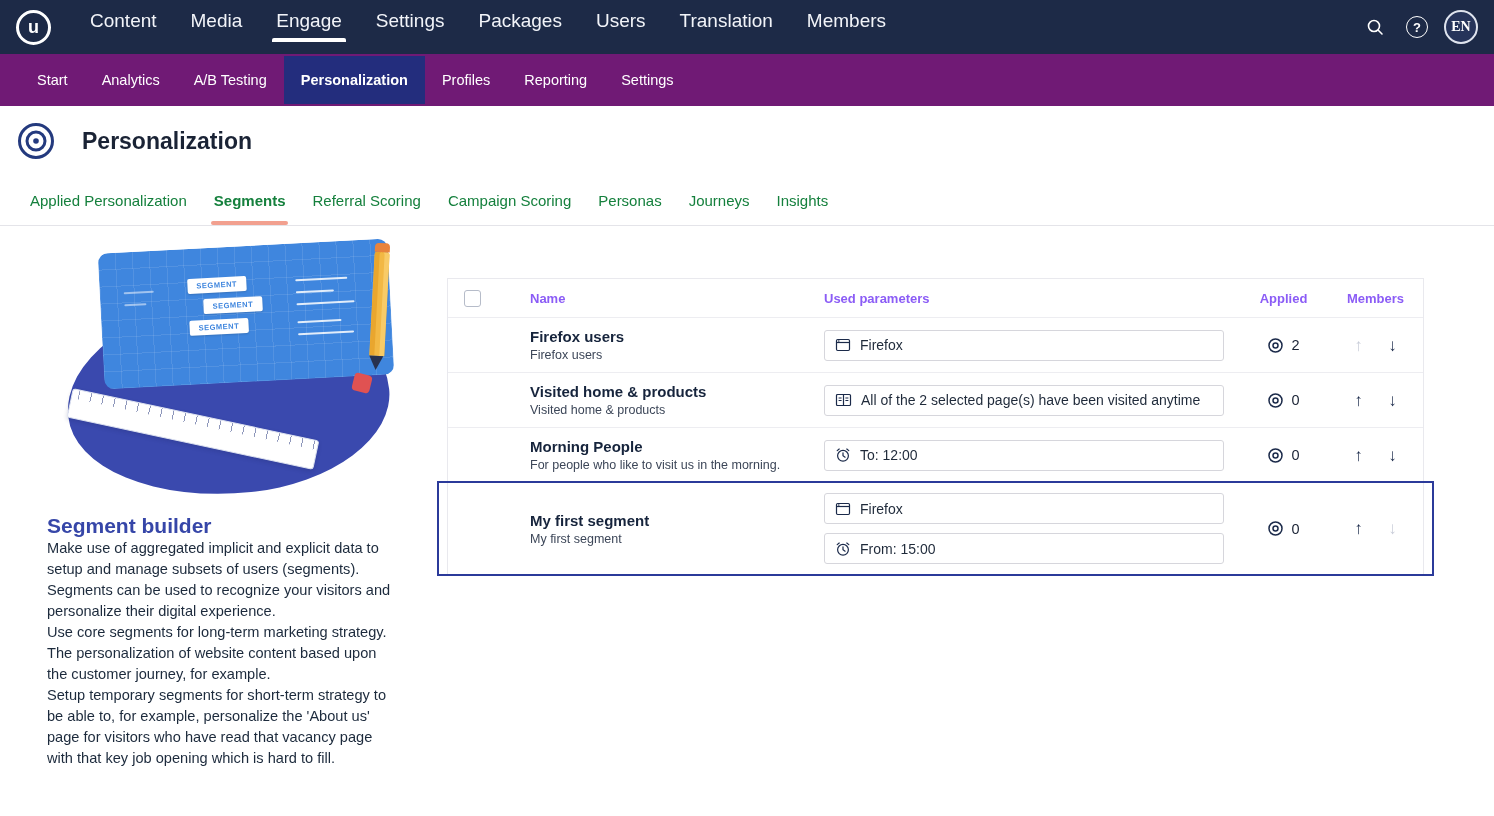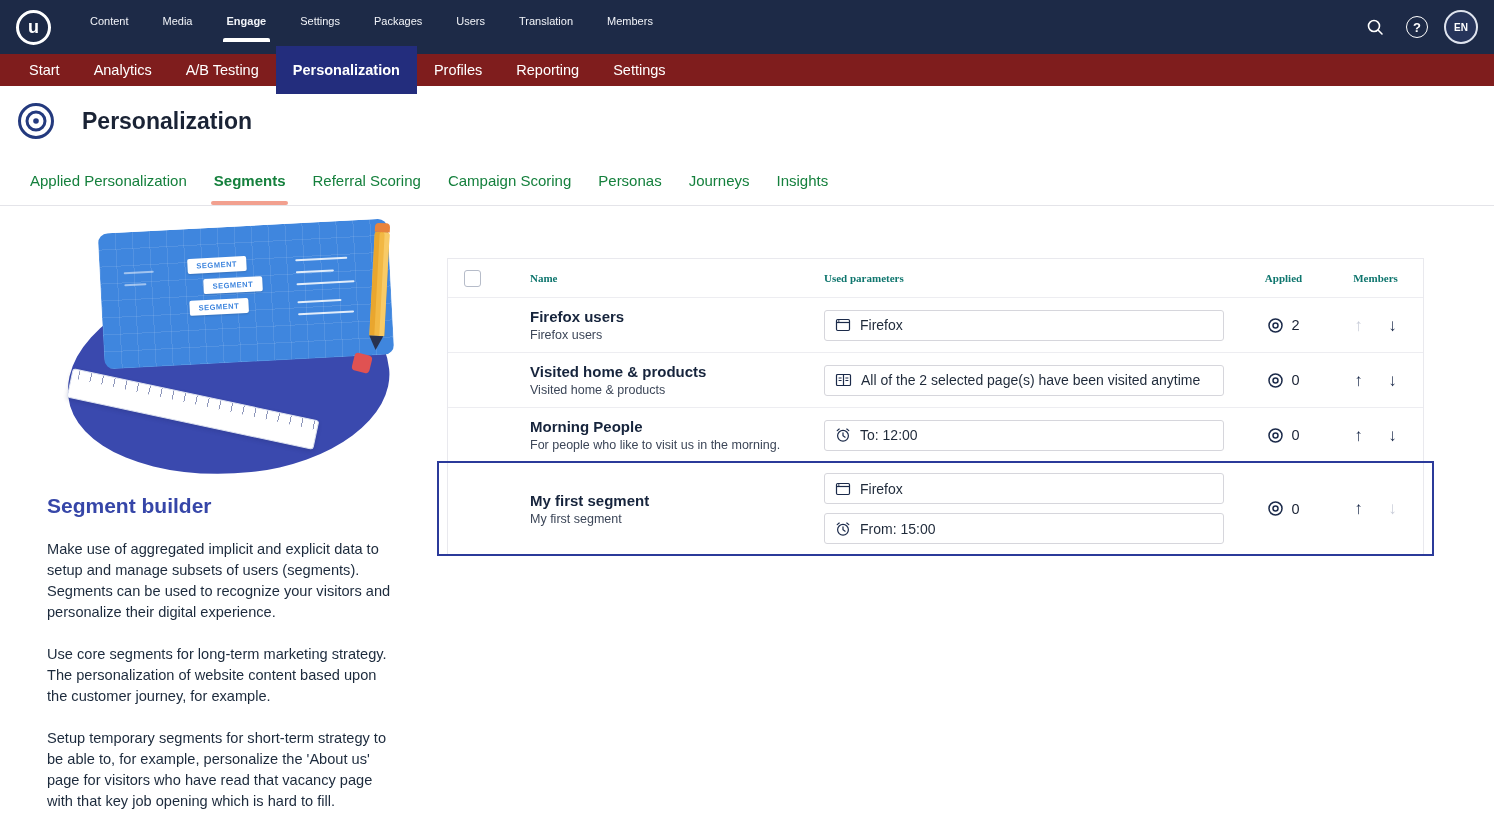--- a/index.html
+++ b/index.html
@@ -9,31 +9,31 @@
     background: #fff;
     color: #1b2740;
     overflow: hidden;
   }
 
   
   .topbar { height:54px; background:#1d2a47; display:flex; align-items:center; padding:0 16px; }
   .logo { width:35px; height:35px; border:3px solid #fff; border-radius:50%; display:flex; align-items:center; justify-content:center;
           color:#fff; font-weight:700; font-size:18px; margin-right:22px; flex:0 0 auto; cursor:pointer; }
   .topnav { display:flex; height:54px; }
-  .topnav-item { color:#f2f4f9; font-size:11px; padding:0 17px; height:42px; display:flex; align-items:center; position:relative; cursor:pointer; white-space:nowrap; }
-  .topnav-item.active { font-weight:700; }
+  .topnav-item { color:#f2f4f9; font-size:19px; padding:0 17px; height:42px; display:flex; align-items:center; position:relative; cursor:pointer; white-space:nowrap; }
+  .topnav-item.active { font-weight:400; }
   .topnav-item.active::after { content:""; position:absolute; left:13px; right:13px; bottom:0; height:4px; background:#fff; border-radius:2px 2px 0 0; }
   .top-icons { margin-left:auto; display:flex; align-items:center; gap:12px; }
   .icon-btn { width:30px; height:30px; display:flex; align-items:center; justify-content:center; cursor:pointer; }
   .help-circle { width:22px; height:22px; border:1.6px solid #fff; border-radius:50%; color:#fff; font-size:13px; font-weight:700; display:flex; align-items:center; justify-content:center; }
-  .avatar { width:34px; height:34px; border:2px solid #dfe4ee; border-radius:50%; background:#26345a; color:#fff; font-size:10px; font-weight:700;
-            display:flex; align-items:center; justify-content:center; cursor:pointer; }
-
-  
-  .subnav { height:32px; background:#7f1d1d; display:flex; align-items:center; padding:0 12px; }
+  .avatar { width:34px; height:34px; border:2px solid #dfe4ee; border-radius:50%; background:#26345a; color:#fff; font-size:14px; font-weight:700;
+            display:flex; align-items:center; justify-content:center; cursor:pointer;font-family:Liberation Serif, serif; }
+
+  
+  .subnav { height:52px; background:#701a75; display:flex; align-items:center; padding:0 20px; }
   .subnav-item { color:#fff; font-size:14.5px; height:48px; display:flex; align-items:center; padding:0 17px; cursor:pointer; white-space:nowrap; }
   .subnav-item.active { background:#232d7d; font-weight:700; }
 
   
   .page-header { height:70px; display:flex; align-items:center; padding:0 16px; background:#fff; }
   .page-title { font-size:23px; font-weight:700; color:#1a2335; margin-left:26px; }
 
   
   .tabs { height:50px; display:flex; align-items:stretch; padding-left:30px; border-bottom:1px solid #e4e4e9; gap:27px; background:#fff; }
   .tab { display:flex; align-items:center; font-size:15px; color:#15803d; position:relative; cursor:pointer; white-space:nowrap; }
@@ -75,34 +75,34 @@
            transform:rotate(12deg); box-shadow:0 2px 4px rgba(20,30,80,.18);
            background-image: repeating-linear-gradient(90deg, #8e97bb 0 1px, transparent 1px 12px);
            background-size: 100% 9px; background-repeat:no-repeat; background-position:6px 0; }
   .spark { position:absolute; background:rgba(255,255,255,.9); }
   .s1 { left:2px; top:120px; width:10px; height:2px; }
   .s2 { left:6px; top:116px; width:2px; height:10px; }
   .s3 { left:344px; top:150px; width:10px; height:2px; }
   .s4 { left:348px; top:146px; width:2px; height:10px; }
 
   .seg-heading { margin:16px 0 0 0; font-size:21px; font-weight:700; color:#3646a8; }
-  .seg-par { width:352px; font-size:14.6px; line-height:1.44; margin-top:21px; color:#1c2a3c; }
+  .seg-par { width:352px; font-size:14.6px; line-height:1.44; margin-top:0; color:#1c2a3c; }
 
   
   .toolbar { display:flex; justify-content:space-between; align-items:center; height:32px; }
   .add-btn { height:32px; padding:0 17px; background:#fff; border:1px solid #cdd0d8; border-radius:4px; font-size:14px; font-weight:700;
              color:#1b2a4a; box-shadow:0 1px 2px rgba(0,0,0,.07); cursor:pointer; font-family:inherit; }
   .type { font-size:14px; color:#1b2a3a; }
   .type b { font-weight:700; }
 
   
   .table { margin-top:26px; border:1px solid #e9e9ee; background:#fff; }
   .trow { display:grid; grid-template-columns:60px 308px 425px 85px 99px; align-items:center; position:relative; }
   .trow + .trow { border-top:1px solid #ededf1; }
-  .thead { height:38px; font-weight:700; font-size:11px; color:#0f766e;font-family:Liberation Serif, serif; }
+  .thead { height:38px; font-weight:700; font-size:13px; color:#8b5cf6; }
   .row { min-height:55px; cursor:pointer; }
   .cell-check { padding-left:16px; }
   .checkbox { width:17px; height:17px; border:1px solid #b6bcc9; border-radius:3px; background:#fff; cursor:pointer; }
   .cell-name { padding-left:22px; }
   .hdr-params { padding-left:8px; }
   .name { font-weight:700; font-size:15px; color:#16243c; }
   .sub { font-size:12.5px; color:#3c4658; margin-top:3px; }
   .cell-params { padding-left:8px; }
   .pbox { display:flex; align-items:center; gap:9px; height:31px; border:1px solid #d6d6dc; border-radius:3px; padding:0 10px;
           width:400px; font-size:14px; color:#1f2a3a; background:#fff; }

